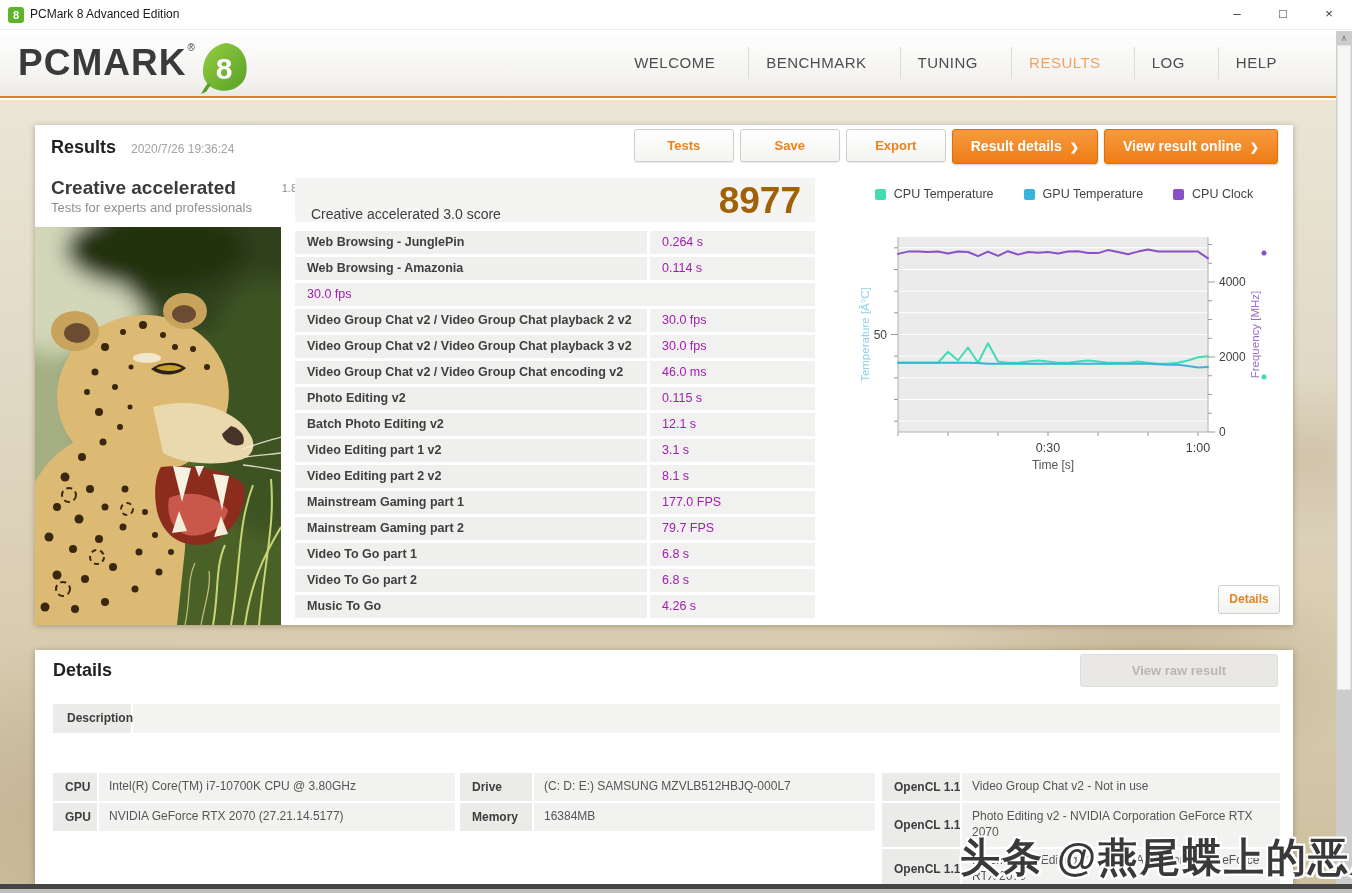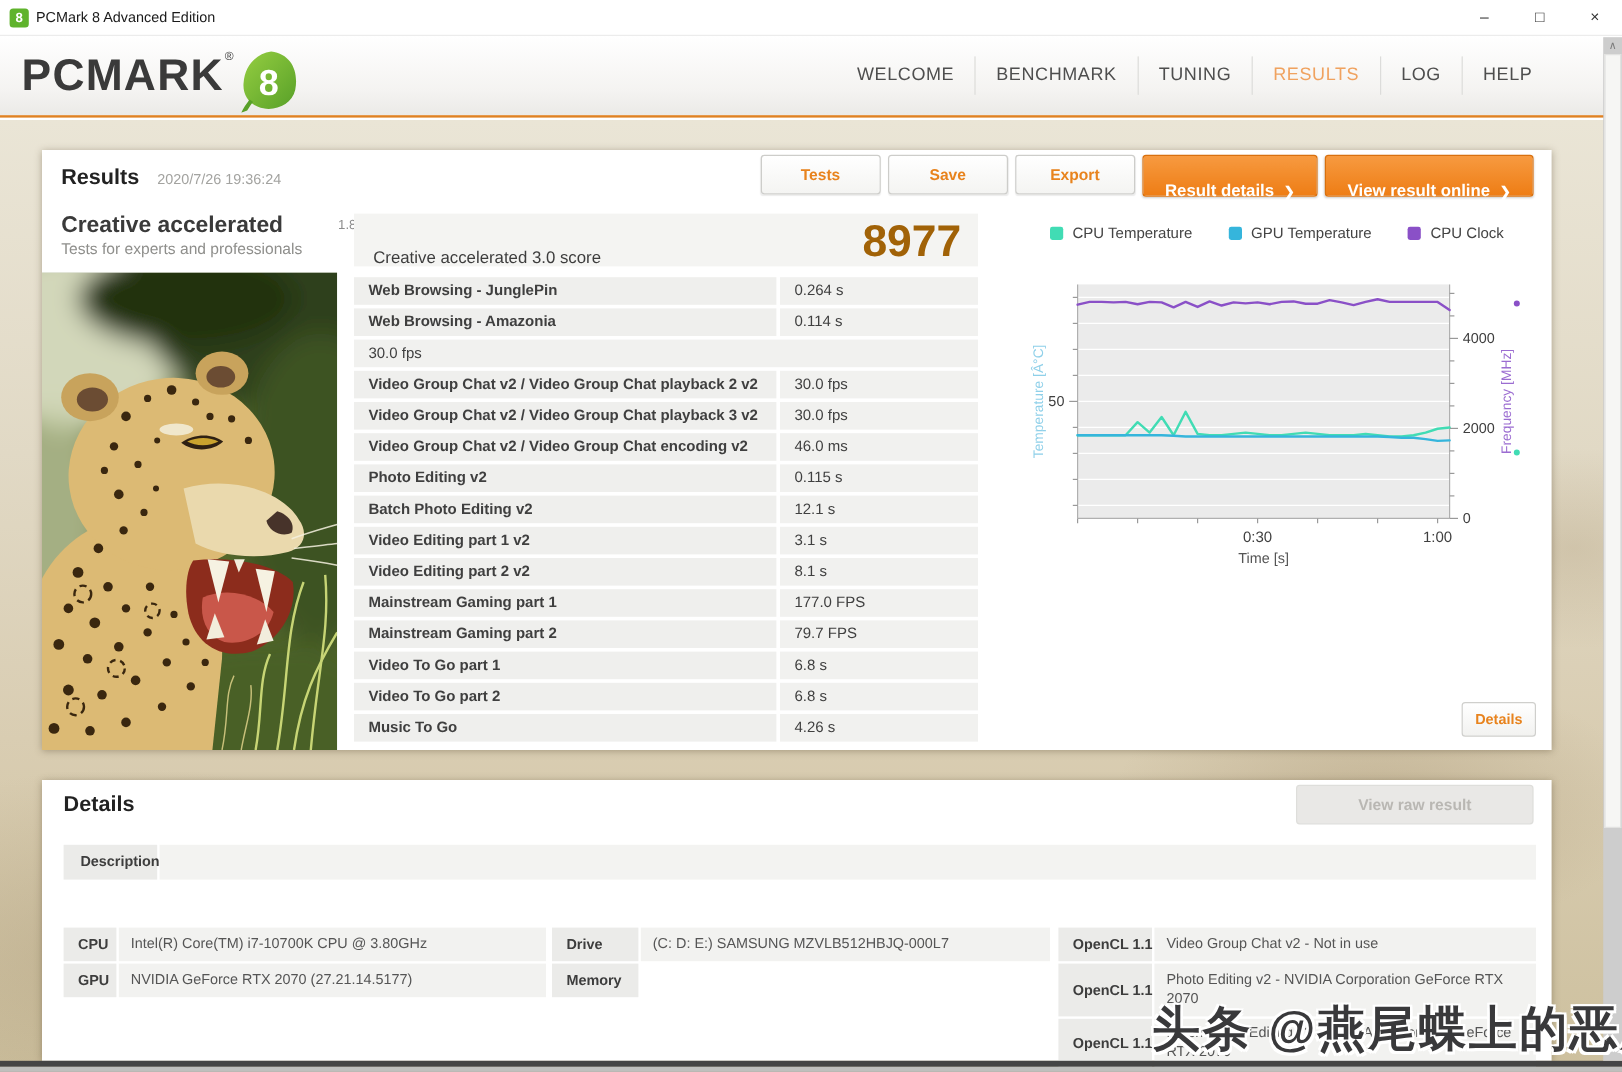--- a/index.html
+++ b/index.html
@@ -17,21 +17,21 @@
   .tb-btn { width:46px; height:30px; text-align:center; line-height:28px; font-size:13px; color:#333; cursor:default; }
 
   
   .appheader { position:absolute; top:30px; left:0; width:1352px; height:68px;
     background:linear-gradient(180deg,#ffffff 0%,#f4f3f1 70%,#ebeae7 100%);
     border-bottom:2px solid #df8122; z-index:30; }
   .logo { position:absolute; left:18px; top:10px; display:flex; align-items:flex-start; }
   .logo-text { font-size:37px; font-weight:bold; letter-spacing:1px; color:#3a3a3a; line-height:46px; }
   .logo-reg { font-size:10px; color:#3a3a3a; margin:2px 2px 0 1px; }
   .logo-leaf { margin-left:2px; margin-top:2px; }
-  .nav { position:absolute; right:58px; top:0; height:66px; display:flex; align-items:center; }
+  .nav { position:absolute; right:58px; top:0; height:66px; display:flex; align-items:center;gap:16px; }
   .nav-item { padding:6px 17px; font-size:15px; color:#4e4e4e; letter-spacing:0.5px; cursor:pointer;
     border-left:1px solid #dcdcda; line-height:20px; }
   .nav-item:first-child { border-left:none; }
   .nav-item.active { color:#f0a25f; }
 
   
   .bgarea { position:absolute; top:100px; left:0; width:1352px; height:793px;
     background:
       radial-gradient(ellipse 320px 160px at 85% 72%, rgba(150,128,92,.30), transparent 70%),
       radial-gradient(ellipse 420px 220px at 8% 88%, rgba(152,132,98,.28), transparent 72%),
@@ -43,42 +43,42 @@
   #results-card { left:35px; top:125px; width:1258px; height:500px; }
   #details-card { left:35px; top:650px; width:1258px; height:234px; }
 
   
   .r-title { position:absolute; left:16px; top:12px; font-size:18px; font-weight:bold; color:#222; }
   .r-time { position:absolute; left:96px; top:17px; font-size:12px; color:#a3a3a0; }
   .btn-row { position:absolute; top:4px; right:15px; display:flex; gap:6px; align-items:flex-start; }
   .btn-white { width:100px; height:33px; background:linear-gradient(#ffffff,#f4f4f2);
     border:1px solid #cdcdca; border-radius:3px; color:#e8831d; font-weight:bold; font-size:13px;
     text-align:center; line-height:31px; cursor:pointer; box-shadow:0 1px 1px rgba(0,0,0,.08); }
-  .btn-orange { height:35px; padding:12px 18px; background:linear-gradient(#f79a40,#ee7d15);
+  .btn-orange { height:35px; padding:0 18px; background:linear-gradient(#f79a40,#ee7d15);
     border:1px solid #d8700e; border-radius:3px; color:#fff; font-weight:bold; font-size:14px;
     text-align:left; line-height:33px; cursor:pointer; box-shadow:0 1px 2px rgba(0,0,0,.2); }
   .btn-orange .chev { font-size:11px; margin-left:8px; }
 
   
   .test-head { position:absolute; left:16px; top:52px; width:252px; }
   .test-name { font-size:19px; font-weight:bold; color:#3a3a3a; display:inline-block; }
   .test-ver { float:right; margin-right:6px; margin-top:5px; font-size:11px; color:#8d8d8d; }
   .test-sub { font-size:13px; color:#8f8f8c; margin-top:1px; }
   .leopard { position:absolute; left:0; top:102px; width:246px; height:398px; overflow:hidden; }
 
   
   .score-bar { position:absolute; left:260px; top:53px; width:520px; height:44px; background:#f4f4f2;
     display:flex; align-items:flex-end; }
   .score-label { margin-left:16px; font-size:14px; color:#3d3d3d; }
   .score-value { margin-left:auto; margin-right:14px; font-size:37px; font-weight:bold; color:#a16207; }
   .rows { position:absolute; left:260px; top:106px; width:520px; }
   .trow { display:flex; height:23px; margin-bottom:3px; }
   .trow .tname { width:352px; background:#efefed; font-size:12.5px; font-weight:bold; color:#3f3f3f;
     line-height:23px; padding-left:12px; margin-right:3px; white-space:nowrap; overflow:hidden; }
-  .trow .tval { flex:1; background:#f1f1ef; font-size:12.5px; color:#404040; line-height:23px; padding-left:12px; }
+  .trow .tval { flex:1; background:#f1f1ef; font-size:12.5px; color:#a21caf; line-height:23px; padding-left:12px; }
 
   
   .legend { position:absolute; left:800px; top:62px; width:458px; display:flex; justify-content:center; gap:30px; }
   .legend-item { display:flex; align-items:center; font-size:12.5px; color:#444; }
   .legend-swatch { width:11px; height:11px; border-radius:2px; margin-right:8px; }
   #chart { position:absolute; left:820px; top:100px; }
   .details-btn { position:absolute; left:1183px; top:460px; width:62px; height:29px;
     background:linear-gradient(#ffffff,#f2f2f0); border:1px solid #cfcfcc; border-radius:3px;
     color:#e8831d; font-weight:bold; font-size:12px; text-align:center; line-height:27px; cursor:pointer; }
 
@@ -450,20 +450,21 @@
           <span class="sval">NVIDIA GeForce RTX 2070 (27.21.14.5177)</span>
         </div>
       </div>
     <div class="syscol" id="col2">
         <div class="srow">
           <span class="slabel">Drive</span>
           <span class="sval">(C: D: E:) SAMSUNG MZVLB512HBJQ-000L7</span>
         </div>
         <div class="srow">
           <span class="slabel">Memory</span>
+          <span class="sval">16384MB</span>
         </div>
       </div>
     <div class="syscol" id="col3">
         <div class="srow">
           <span class="slabel">OpenCL 1.1</span>
           <span class="sval">Video Group Chat v2 - Not in use</span>
         </div>
         <div class="srow">
           <span class="slabel">OpenCL 1.1</span>
           <span class="sval">Photo Editing v2 - NVIDIA Corporation GeForce RTX 2070</span>

